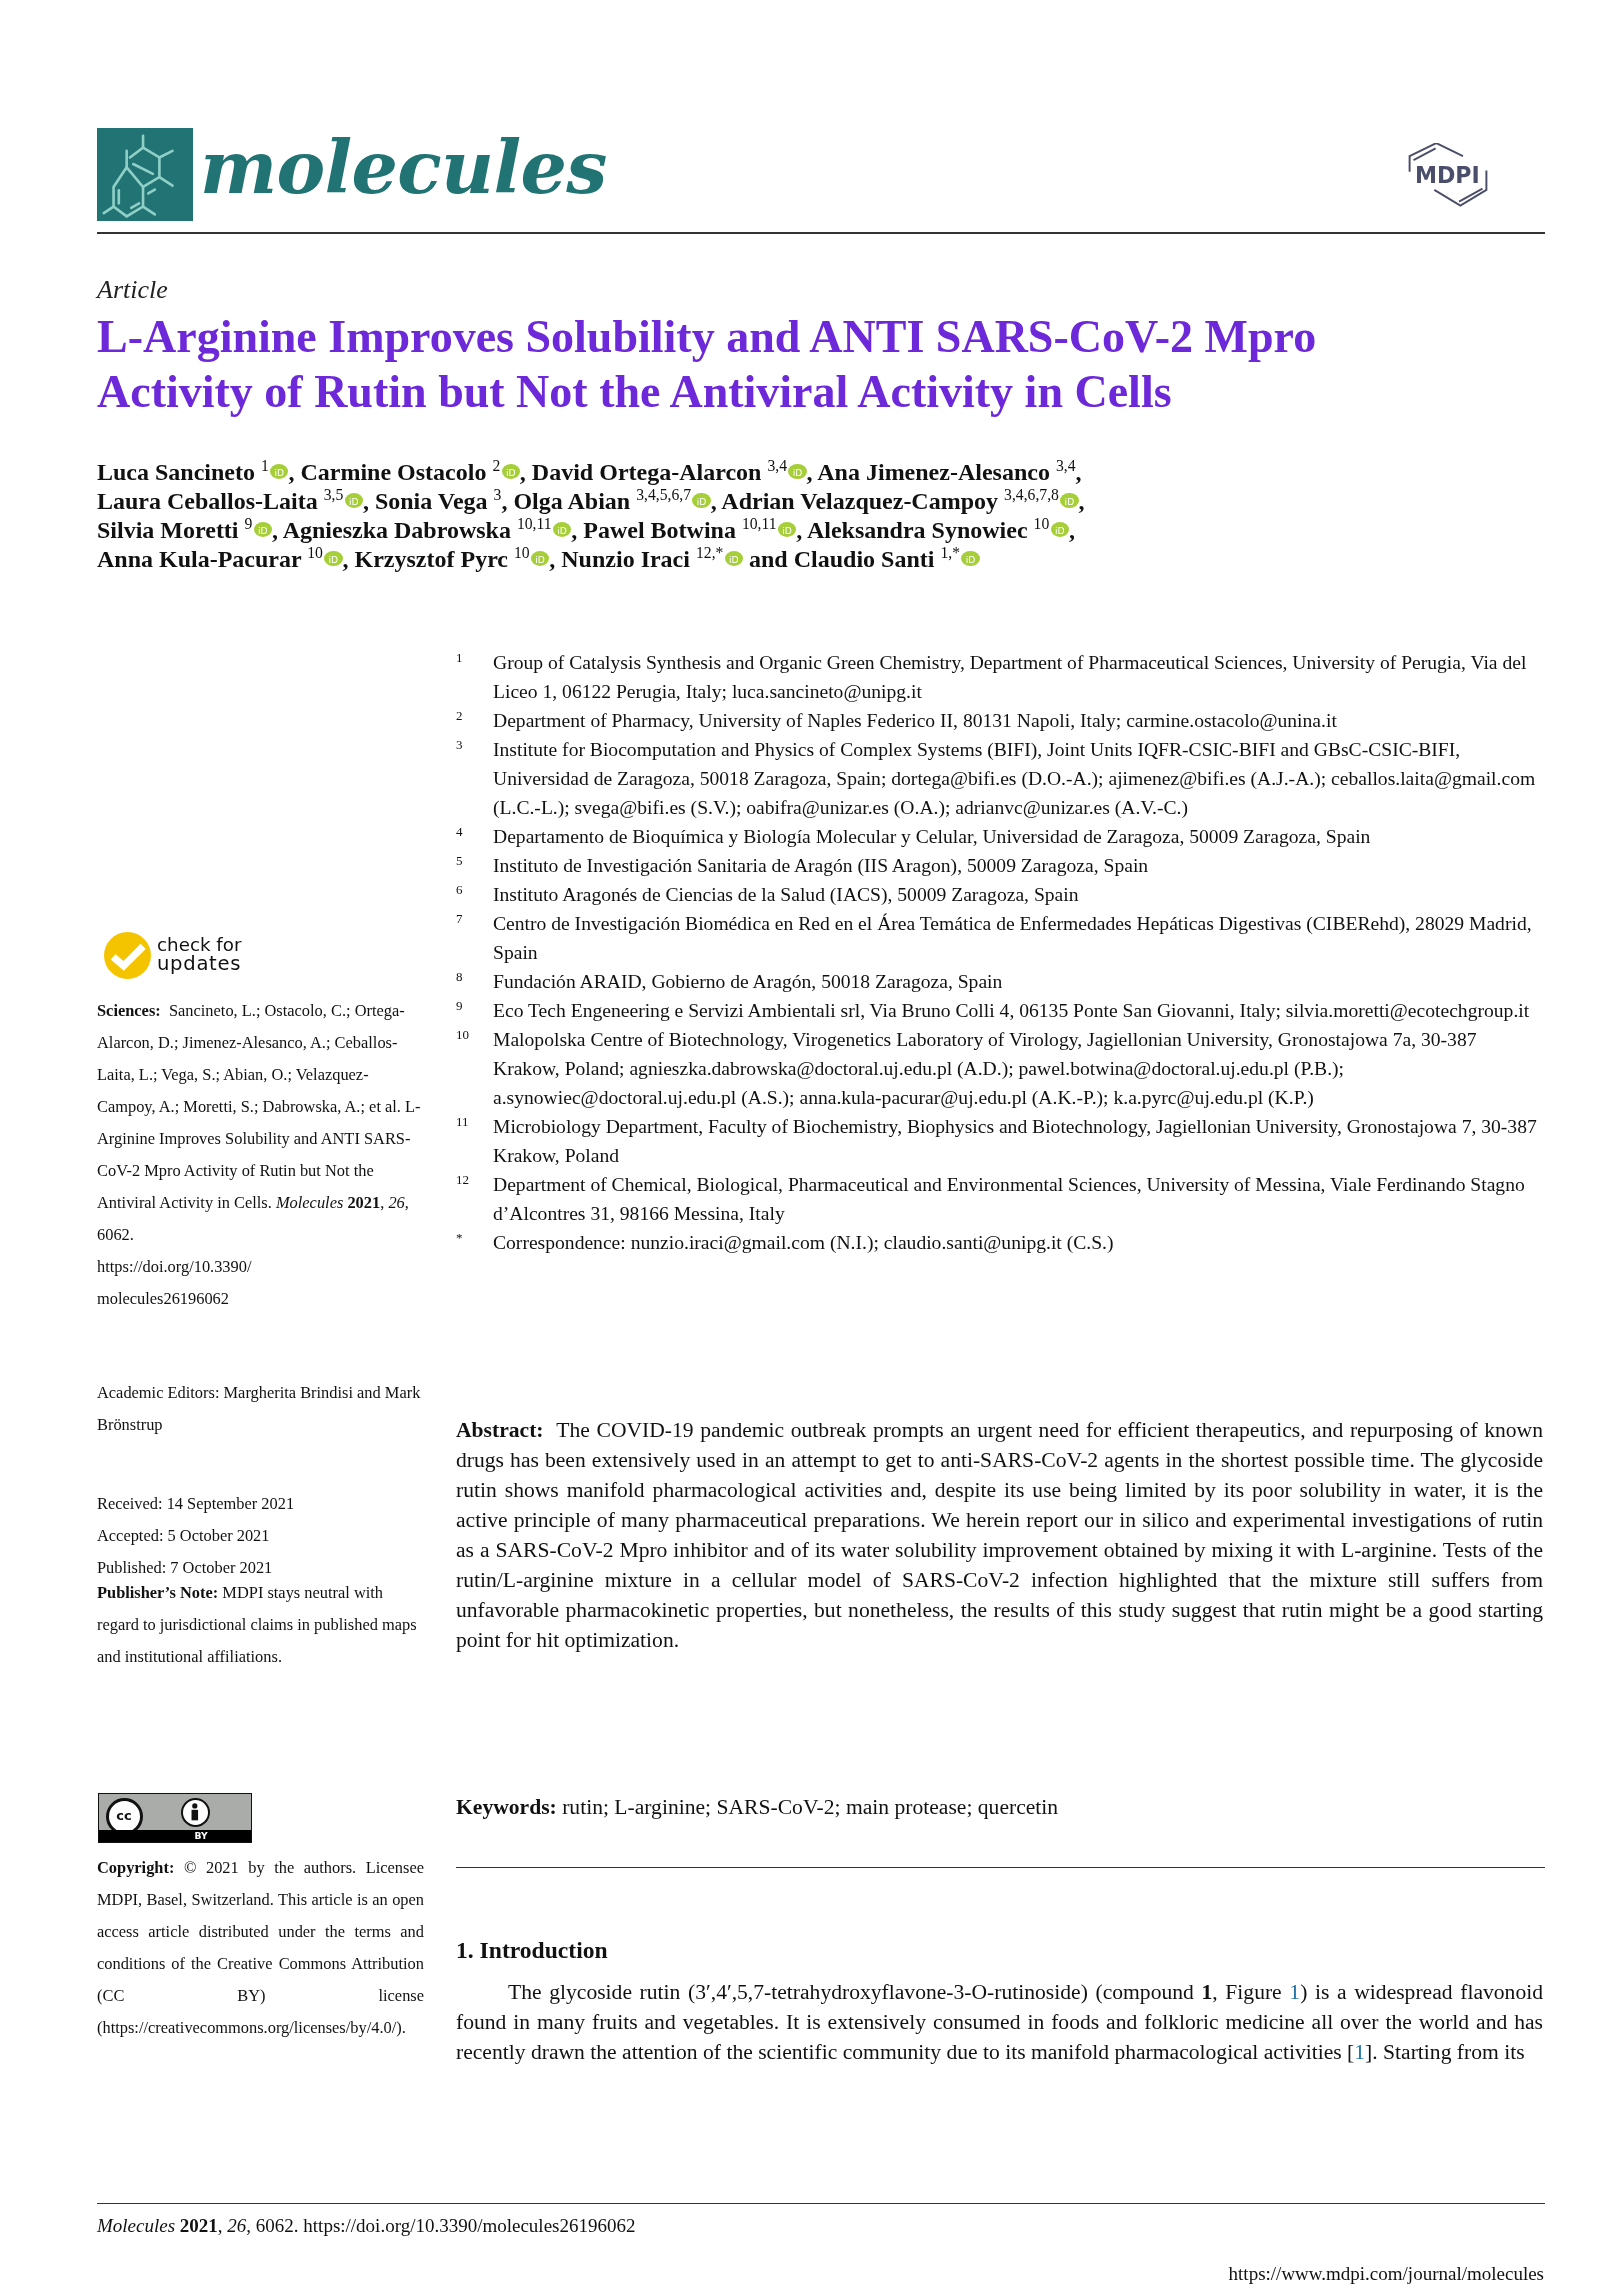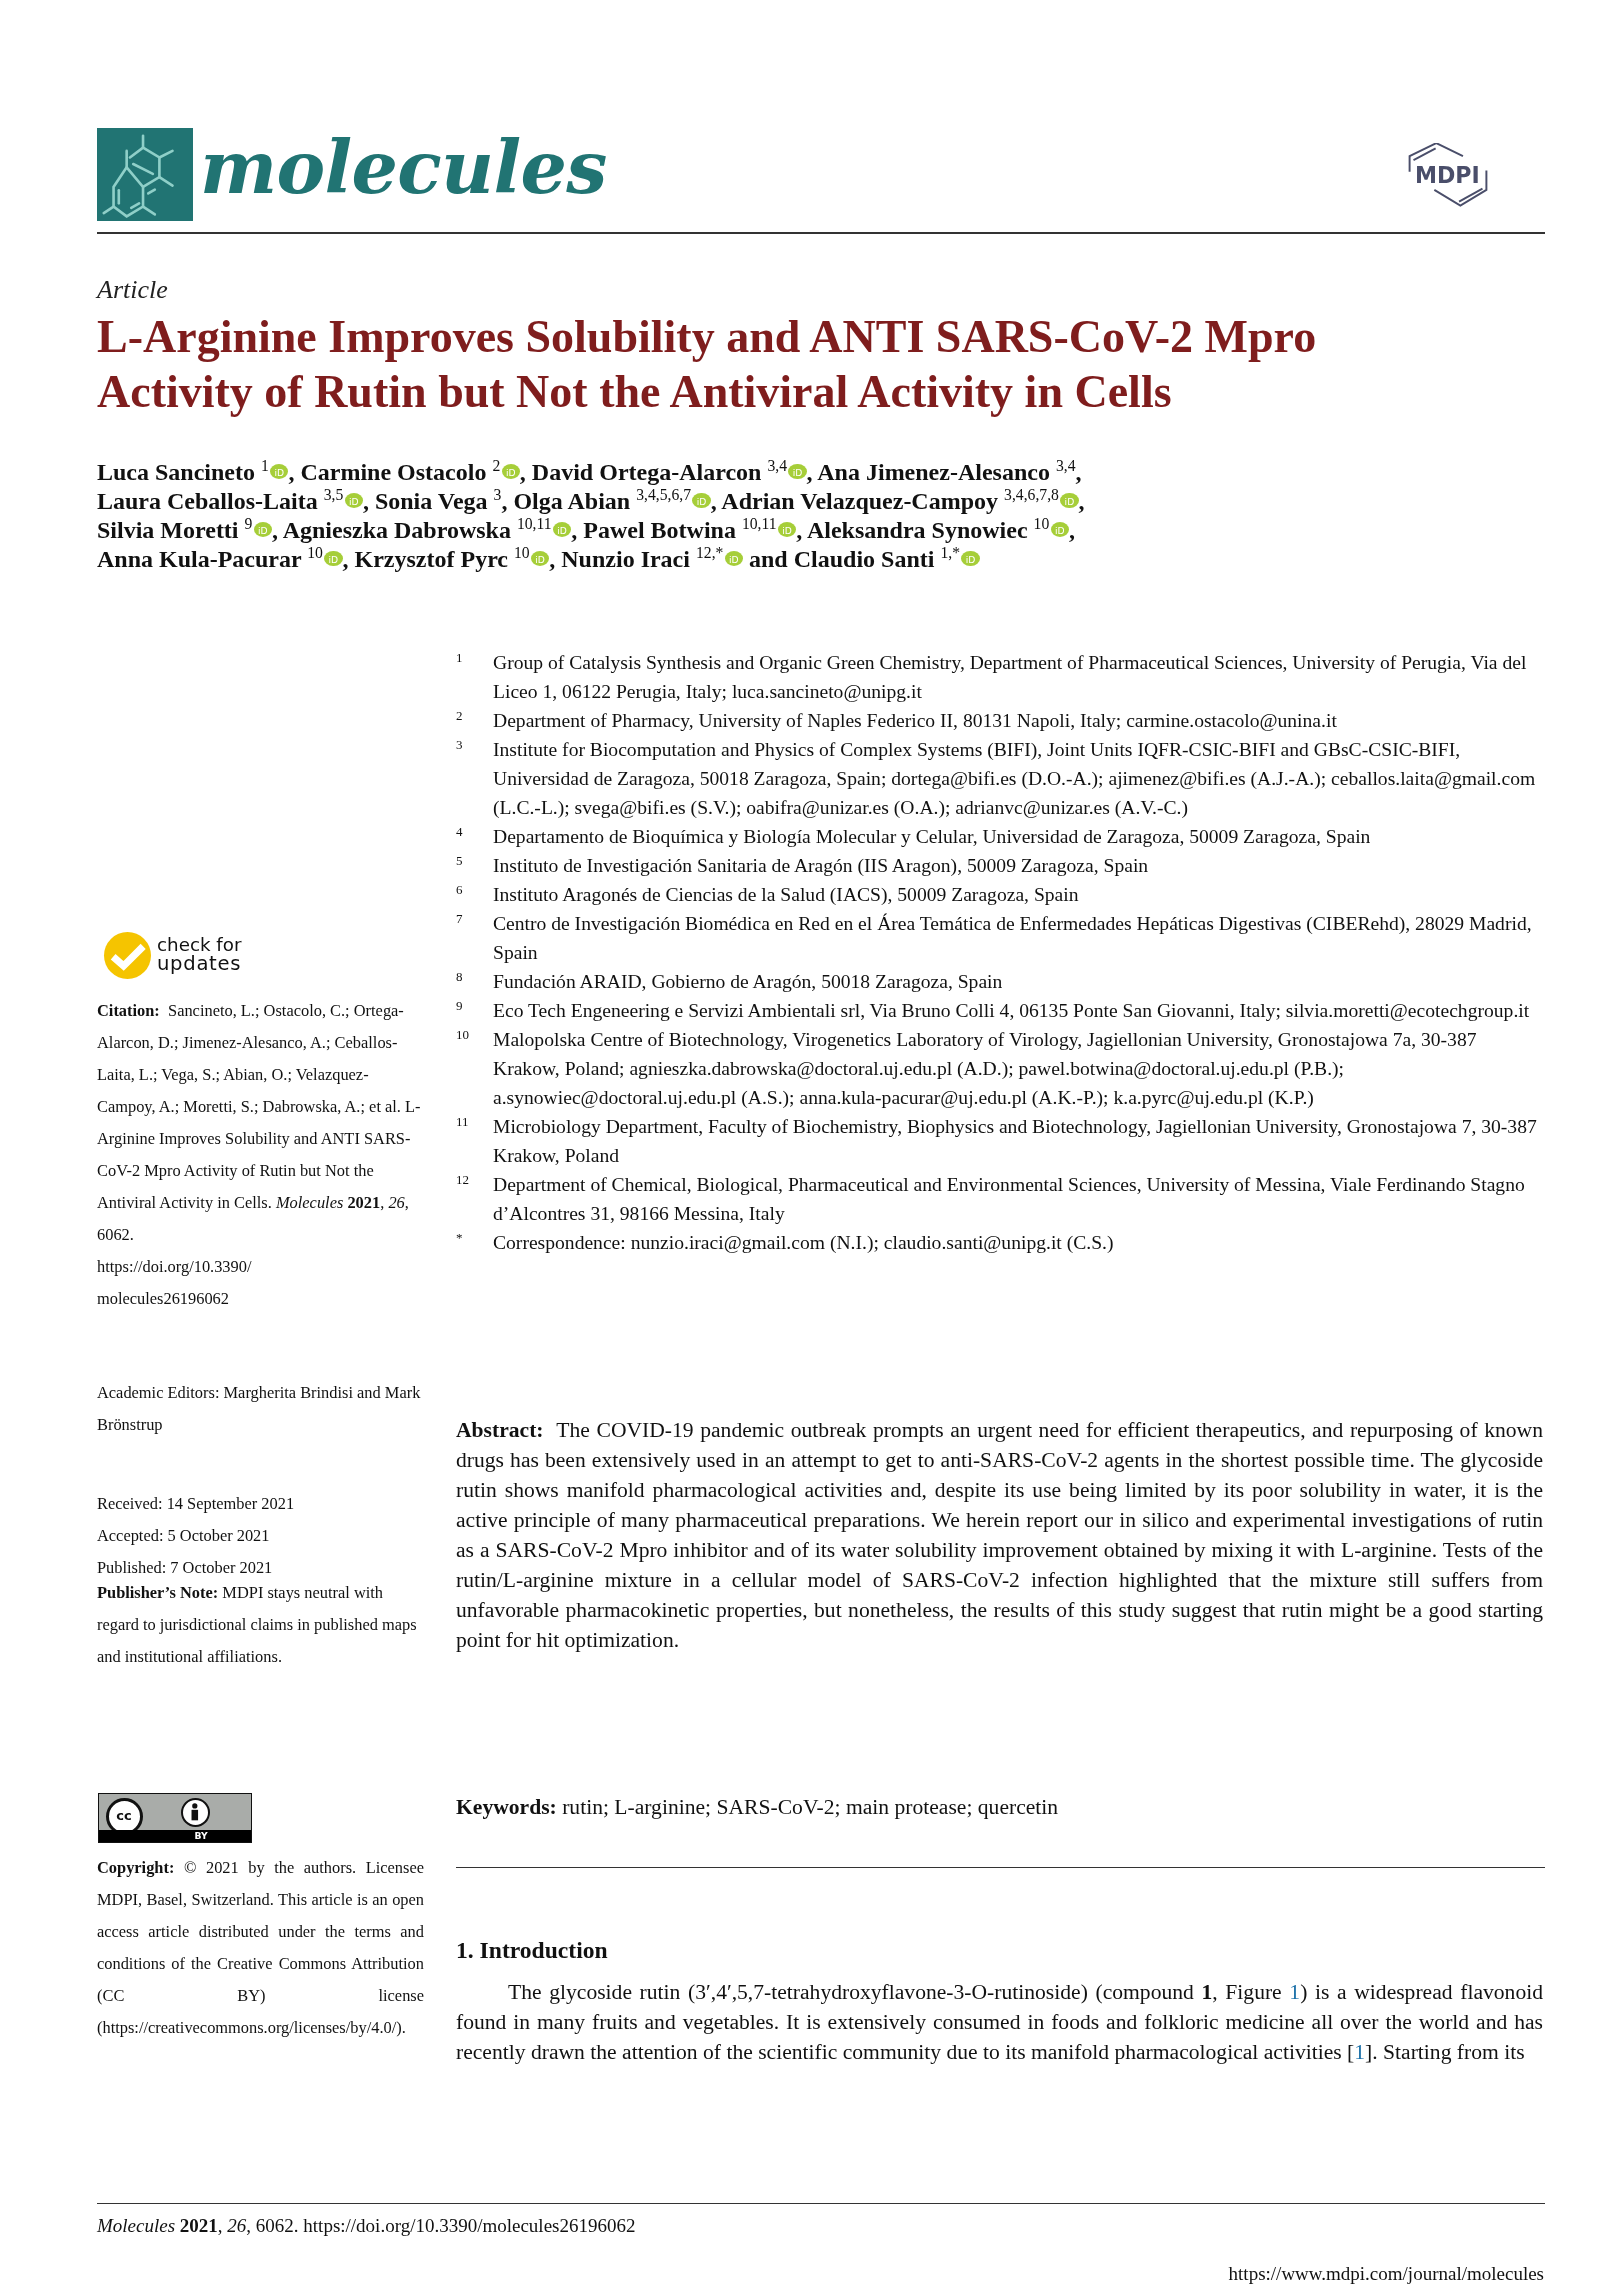--- a/index.html
+++ b/index.html
@@ -9,21 +9,21 @@
 
   
   .journal-logo { left: 97px; top: 128px; width: 96px; height: 93px; background: #217473; }
   .journal-name { left: 200px; top: 131px; font-size: 73px; font-style: italic; font-weight: bold;
                   color: #217473; letter-spacing: -0.7px; line-height: 1; font-family: "DejaVu Serif", serif; }
   .mdpi-logo { left: 1407px; top: 143px; width: 82px; height: 77px; }
   .rule-top { left: 97px; top: 232px; width: 1448px; height: 2px; background: #333; }
 
   
   .article-type { left: 97px; top: 275px; font-size: 26px; font-style: italic; color: #222; }
-  .title { left: 97px; top: 309px; width: 1440px; font-size: 46px; font-weight: bold; line-height: 55px; color: #7f1d1d; }
+  .title { left: 97px; top: 309px; width: 1440px; font-size: 46px; font-weight: bold; line-height: 55px; color: #6d28d9; }
   .smallcaps { font-variant: small-caps; }
 
   
   .authors { left: 97px; top: 458px; width: 1440px; font-size: 24px; font-weight: bold; line-height: 29px; }
   .authors sup { font-size: 15.7px; font-weight: normal; vertical-align: 9.2px; line-height: 0; }
   .orcid { display: inline-block; width: 18.3px; height: 15px; border-radius: 50%; background: #a6ce39;
            color: #fff; font-family: "DejaVu Sans", sans-serif; font-size: 9.2px; font-weight: normal;
            text-align: center; line-height: 18.3px; vertical-align: 3.9px; margin-left: 1.3px; }
 
   
@@ -164,21 +164,21 @@
         <polyline points="14,38 30,52 60,22" stroke="#fff" stroke-width="11" fill="none" stroke-linejoin="miter"></polyline>
       </svg>
   </div>
   <div class="check-text">
     <div class="l1">check for</div>
     <div class="l2">updates</div>
   </div>
 </div>
 
 <div class="abs side" style="top:995px;">
-  <b>Citation:</b>&nbsp;
+  <b>Sciences:</b>&nbsp;
   <span>Sancineto, L.; Ostacolo, C.; Ortega-Alarcon, D.; Jimenez-Alesanco, A.; Ceballos-Laita, L.; Vega, S.; Abian, O.; Velazquez-Campoy, A.; Moretti, S.; Dabrowska, A.; et al. L-Arginine Improves Solubility and ANTI SARS-CoV-2 Mpro Activity of Rutin but Not the Antiviral Activity in Cells.</span>
   <i>Molecules</i>
   <b>2021</b>,
   <i>26</i>,
   <span>6062.</span><br>
   <span>https://doi.org/10.3390/</span><br>
   <span>molecules26196062</span>
 </div>
 
 <div class="abs side" style="top:1377px;">Academic Editors: Margherita Brindisi and Mark Brönstrup</div>

